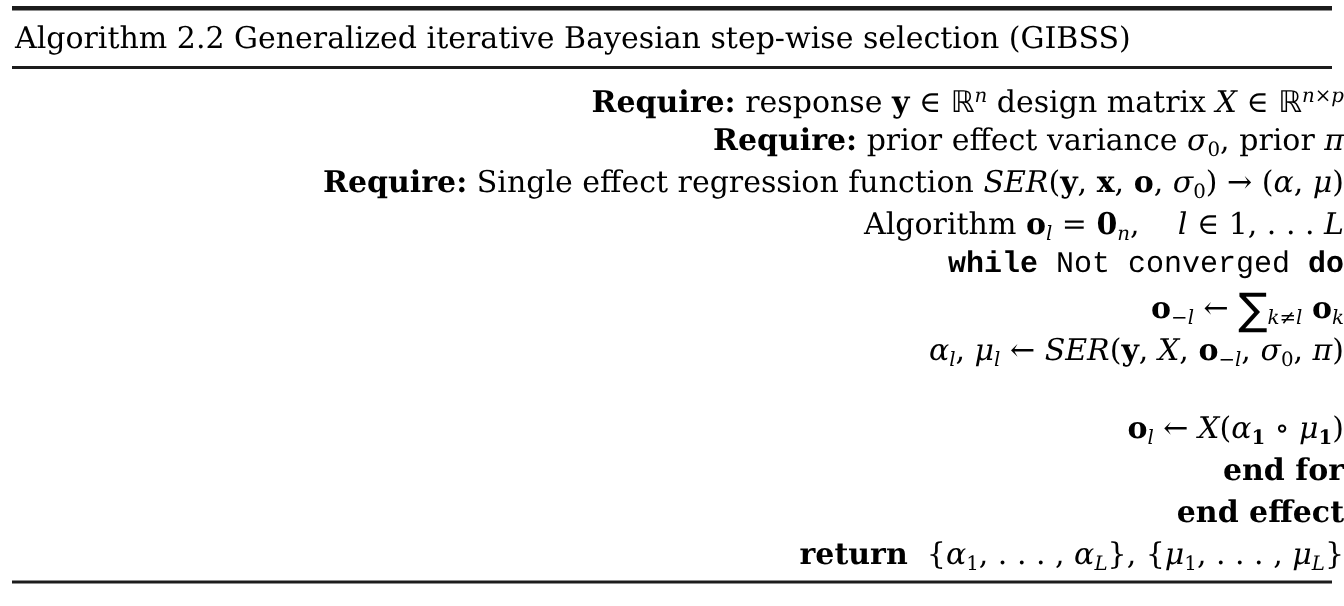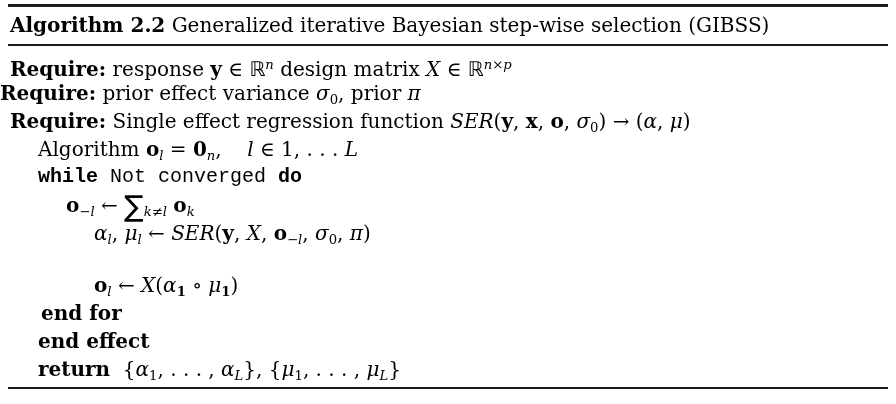--- a/index.html
+++ b/index.html
@@ -24,29 +24,30 @@
   }
   .rule-top    { height: 3px; margin-top: 4px; }
   .rule-mid    { height: 2px; }
   .rule-bottom { height: 2px; margin-top: 4px; }
   .algo-header {
     font-size: 20px;
     line-height: 28px;
     padding: 4px 10px 5px 10px;
     white-space: pre;
   }
-  .algo-header .label { font-weight: bold; }
+  .algo-header .label { font-weight: normal; }
   .algo-body {
     padding-top: 5px;
     font-size: 20px;
   }
   .line {
     line-height: 28px;
     height: 28px;
     white-space: pre;
+    text-align: right;
   }
   .seg { }
   .b  { font-weight: bold; }
   .i  { font-style: italic; }
   .bb { font-family: "DejaVu Sans", sans-serif; }
   .sub {
     font-size: 0.66em;
     vertical-align: -0.28em;
   }
   .sup {

